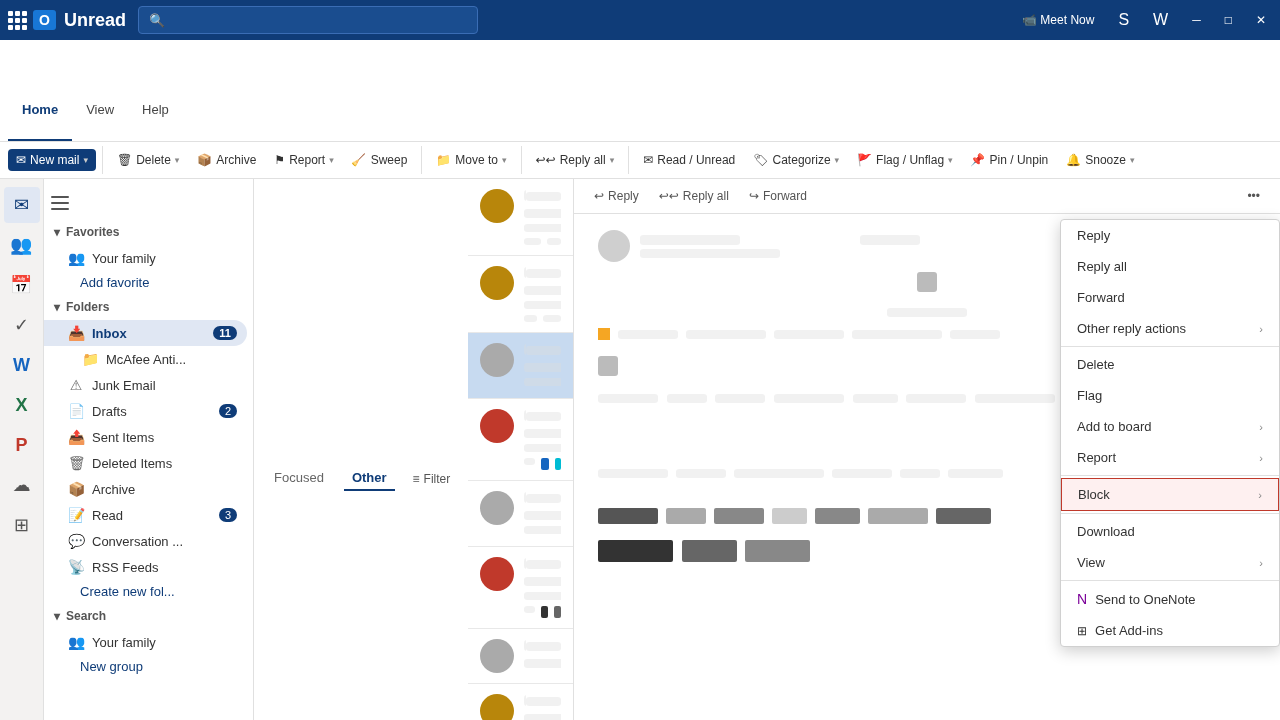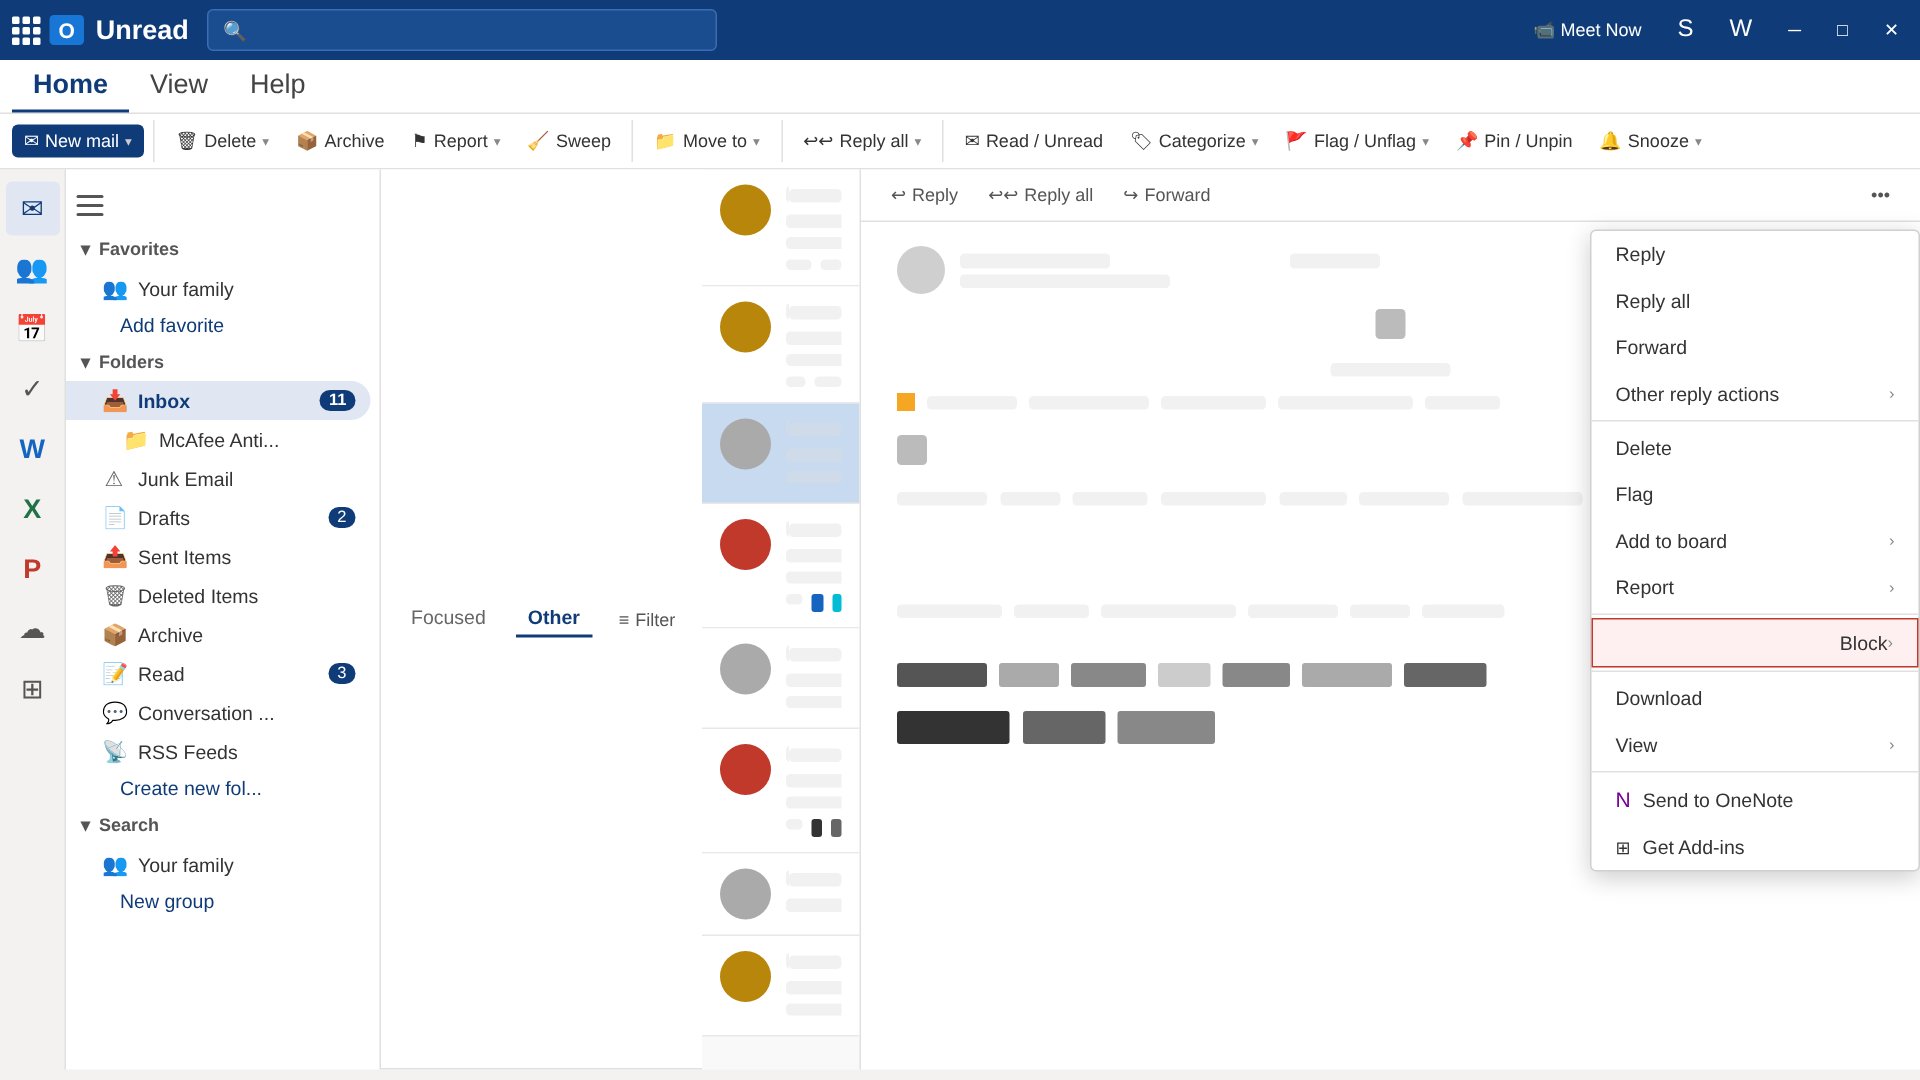--- a/index.html
+++ b/index.html
@@ -72,25 +72,26 @@
     .ribbon {
       background: white;
       border-bottom: 1px solid #e0e0e0;
     }
     .ribbon-tabs {
       display: flex;
       padding: 0 8px;
       border-bottom: 1px solid #e0e0e0;
     }
     .ribbon-tab {
-      padding: 6px 14px;
-      font-size: 18px;
+      padding: 22px 14px;
+      font-size: 13px;
       cursor: pointer;
       color: #444;
       border-bottom: 2px solid transparent;
+      margin-top: 40px;
     }
     .ribbon-tab.active {
       color: #0f3c78;
       border-bottom: 2px solid #0f3c78;
       font-weight: 600;
     }
     .ribbon-actions {
       display: flex;
       align-items: center;
       padding: 4px 8px;
@@ -323,21 +324,20 @@
       align-items: center;
       padding: 8px 16px;
       font-size: 13px;
       color: #333;
       cursor: pointer;
       justify-content: space-between;
     }
     .context-menu-item.highlighted {
       background: #fef0f0;
       border: 1.5px solid #c0392b;
-      justify-content: flex-end;
     }
     .context-menu-separator { height: 1px; background: #e0e0e0; margin: 2px 0; }
     .chevron-right { color: #888; font-size: 11px; }
 
     
     .red-arrow {
       position: absolute;
       top: 140px;
       right: 20px;
       width: 0;

